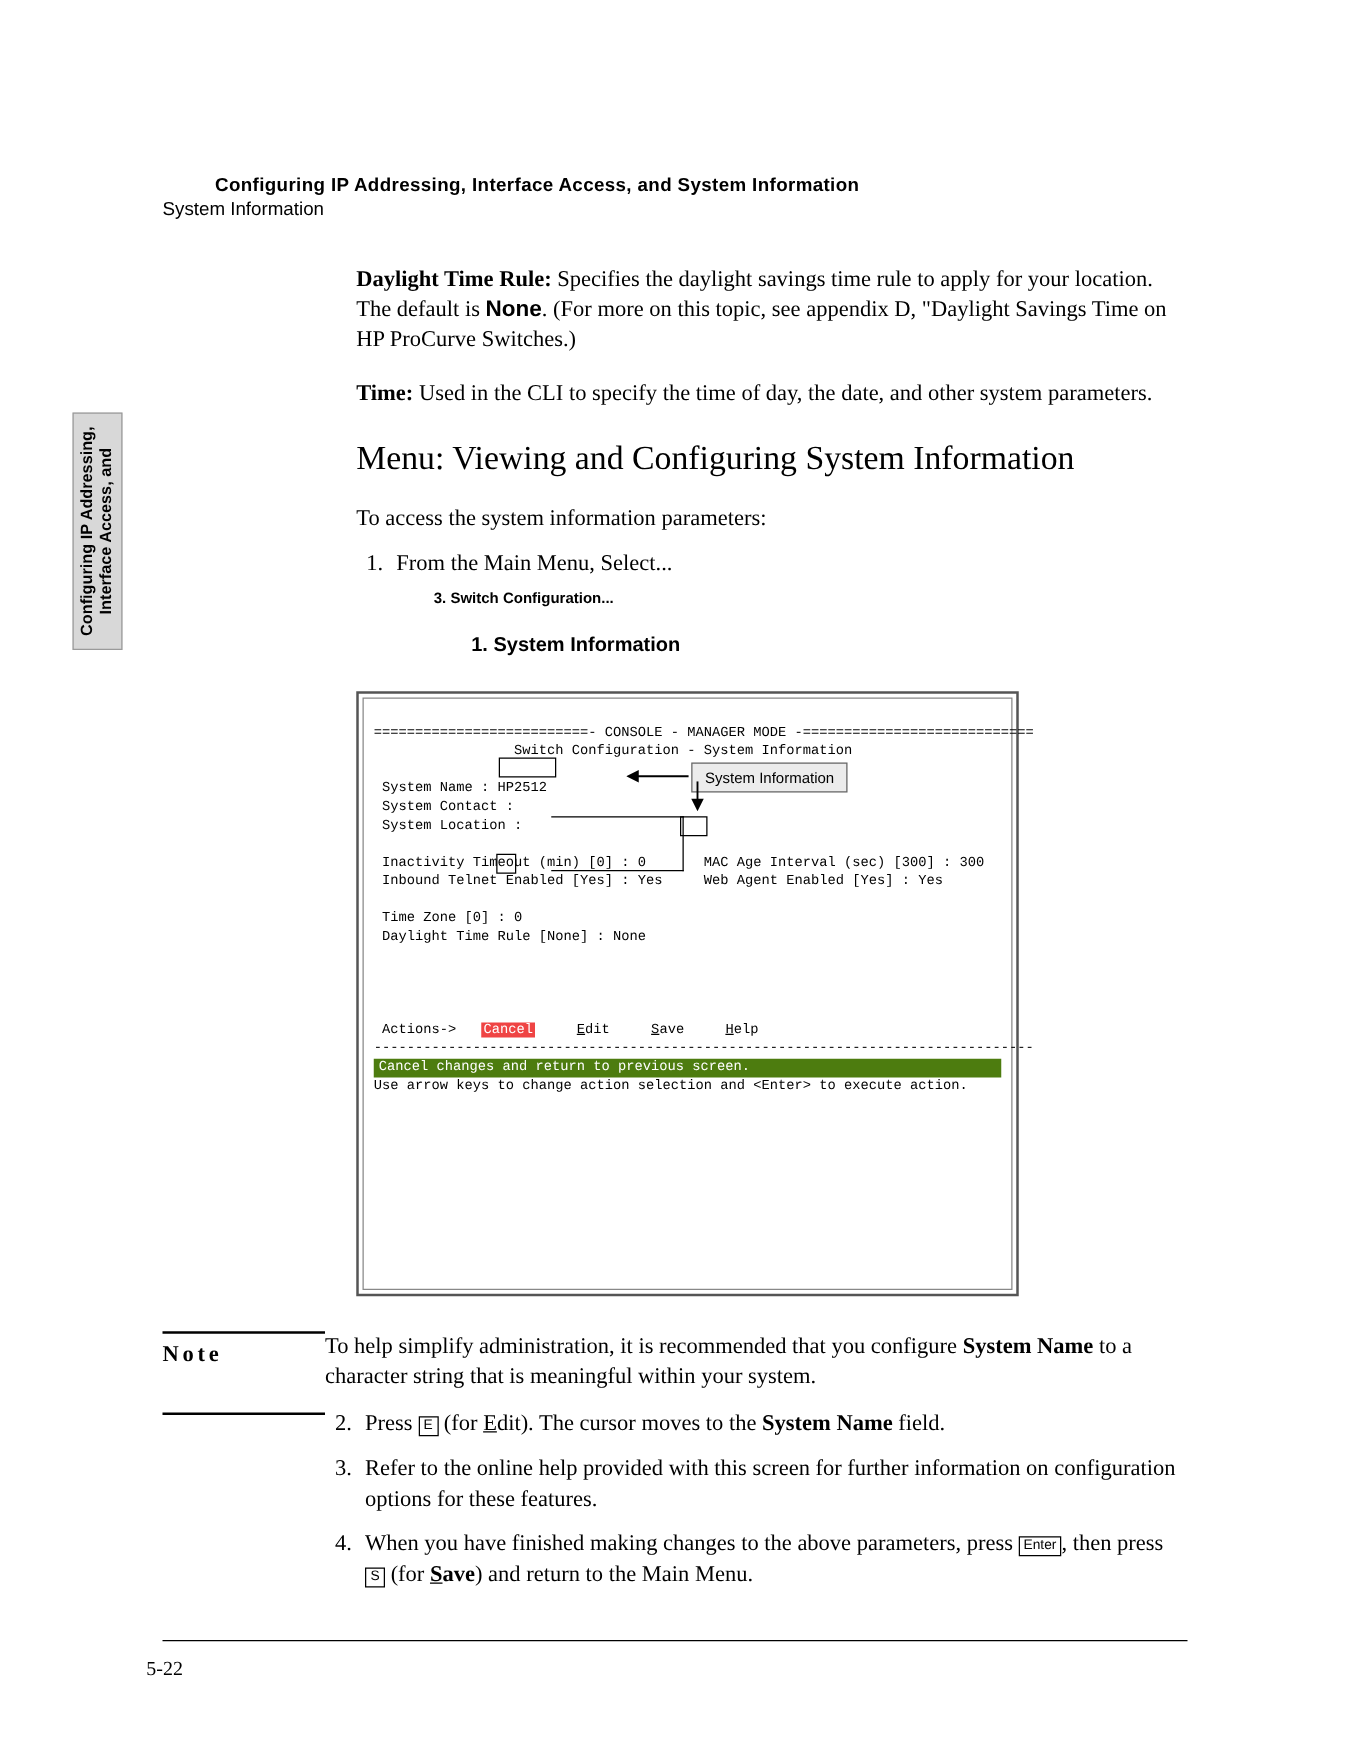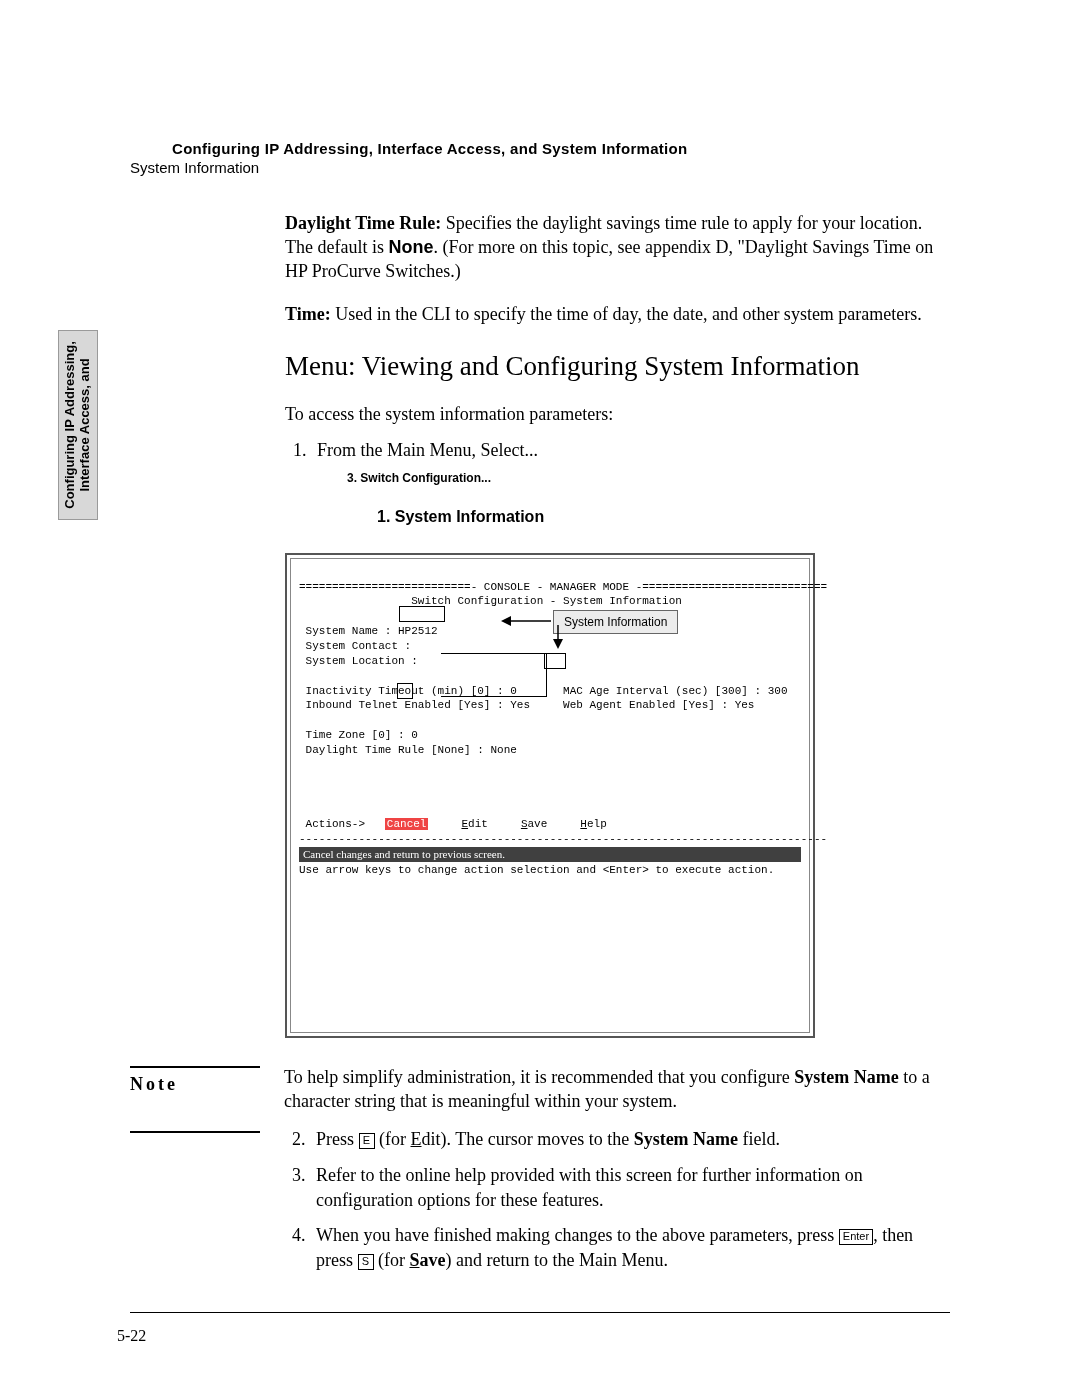--- a/index.html
+++ b/index.html
@@ -178,40 +178,38 @@
     top: 94px; left: 150px;
     width: 105px; height: 42px;
     border-right: 1px solid #000;
     border-bottom: 1px solid #000;
     border-top: 1px solid #000;
     border-left: none;
     pointer-events: none;
   }
 
   .shot-status-bar {
-    background: #404040;
+    background: #4d7c0f;
     color: #fff;
     padding: 0 4px;
     display: inline-block;
     width: calc(100% - 8px);
-    font-family: Liberation Serif, serif;
   }
 
   .fig-caption {
     font-family: Arial, Helvetica, sans-serif;
     font-weight: bold;
     font-size: 14.5px;
     margin: 10px 0 0 0;
   }
 
   
   .note-wrap {
     display: flex;
     margin-top: 28px;
-    gap: 24px;
   }
   .note-label-col {
     width: 130px;
     flex: 0 0 130px;
   }
   .note-label-col .rule {
     border-top: 2px solid #000;
     width: 130px;
     margin-bottom: 6px;
   }

